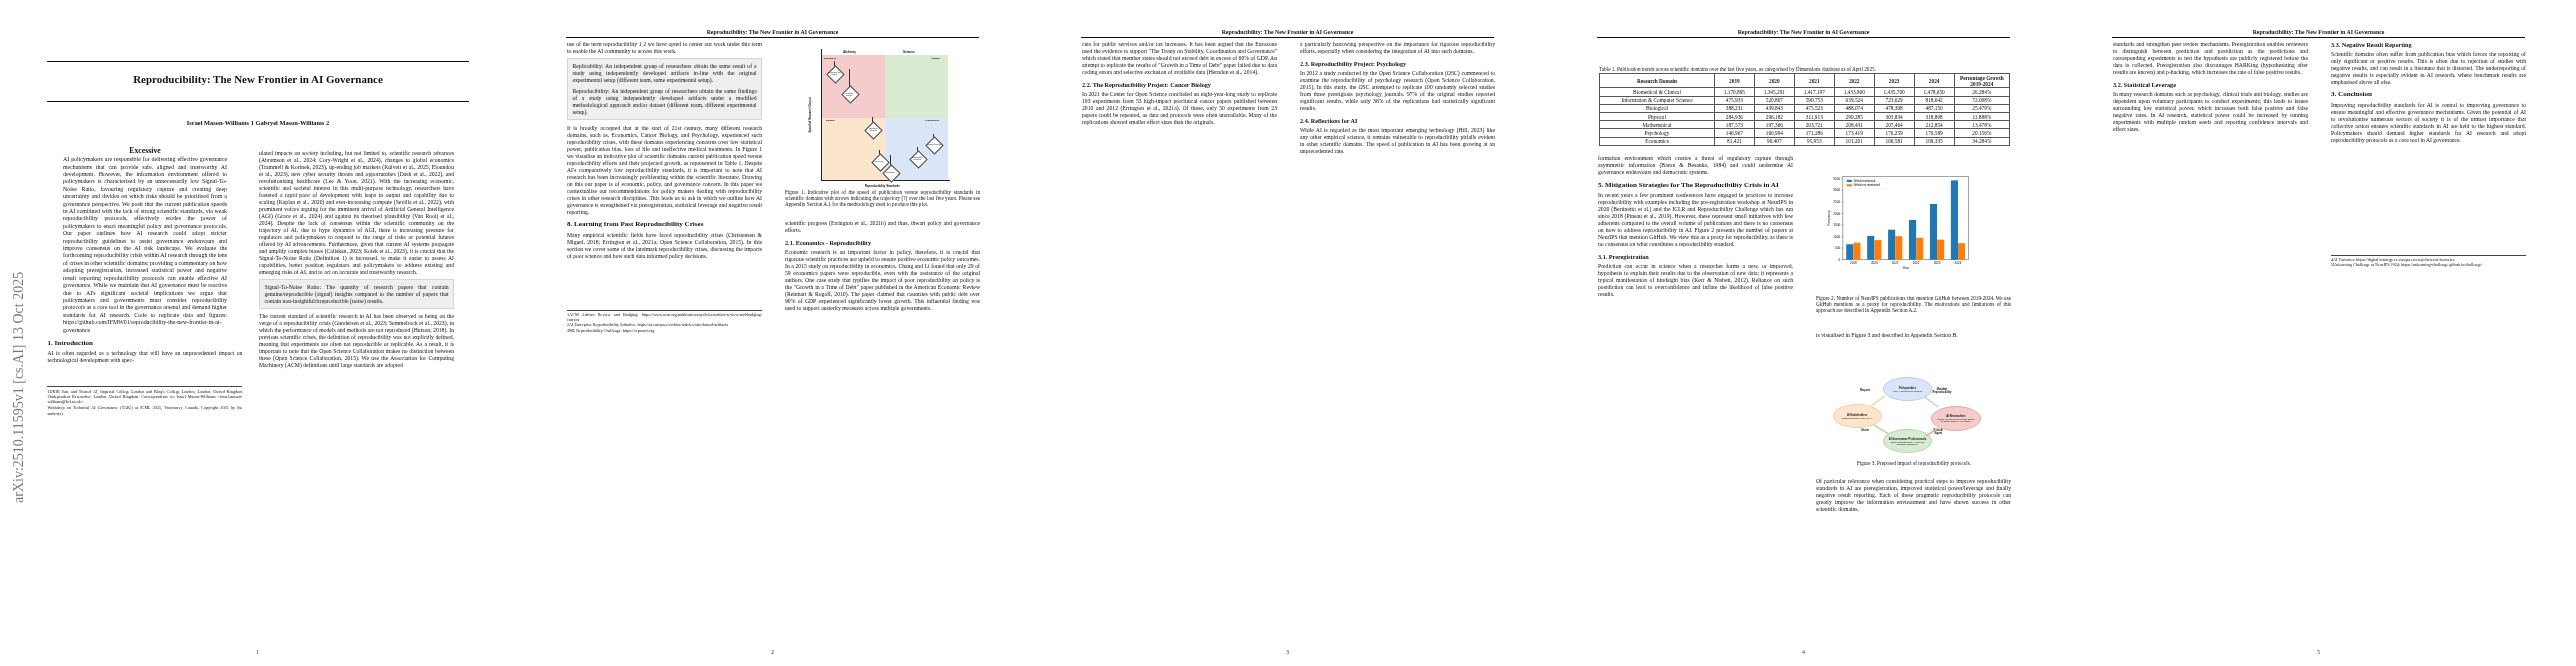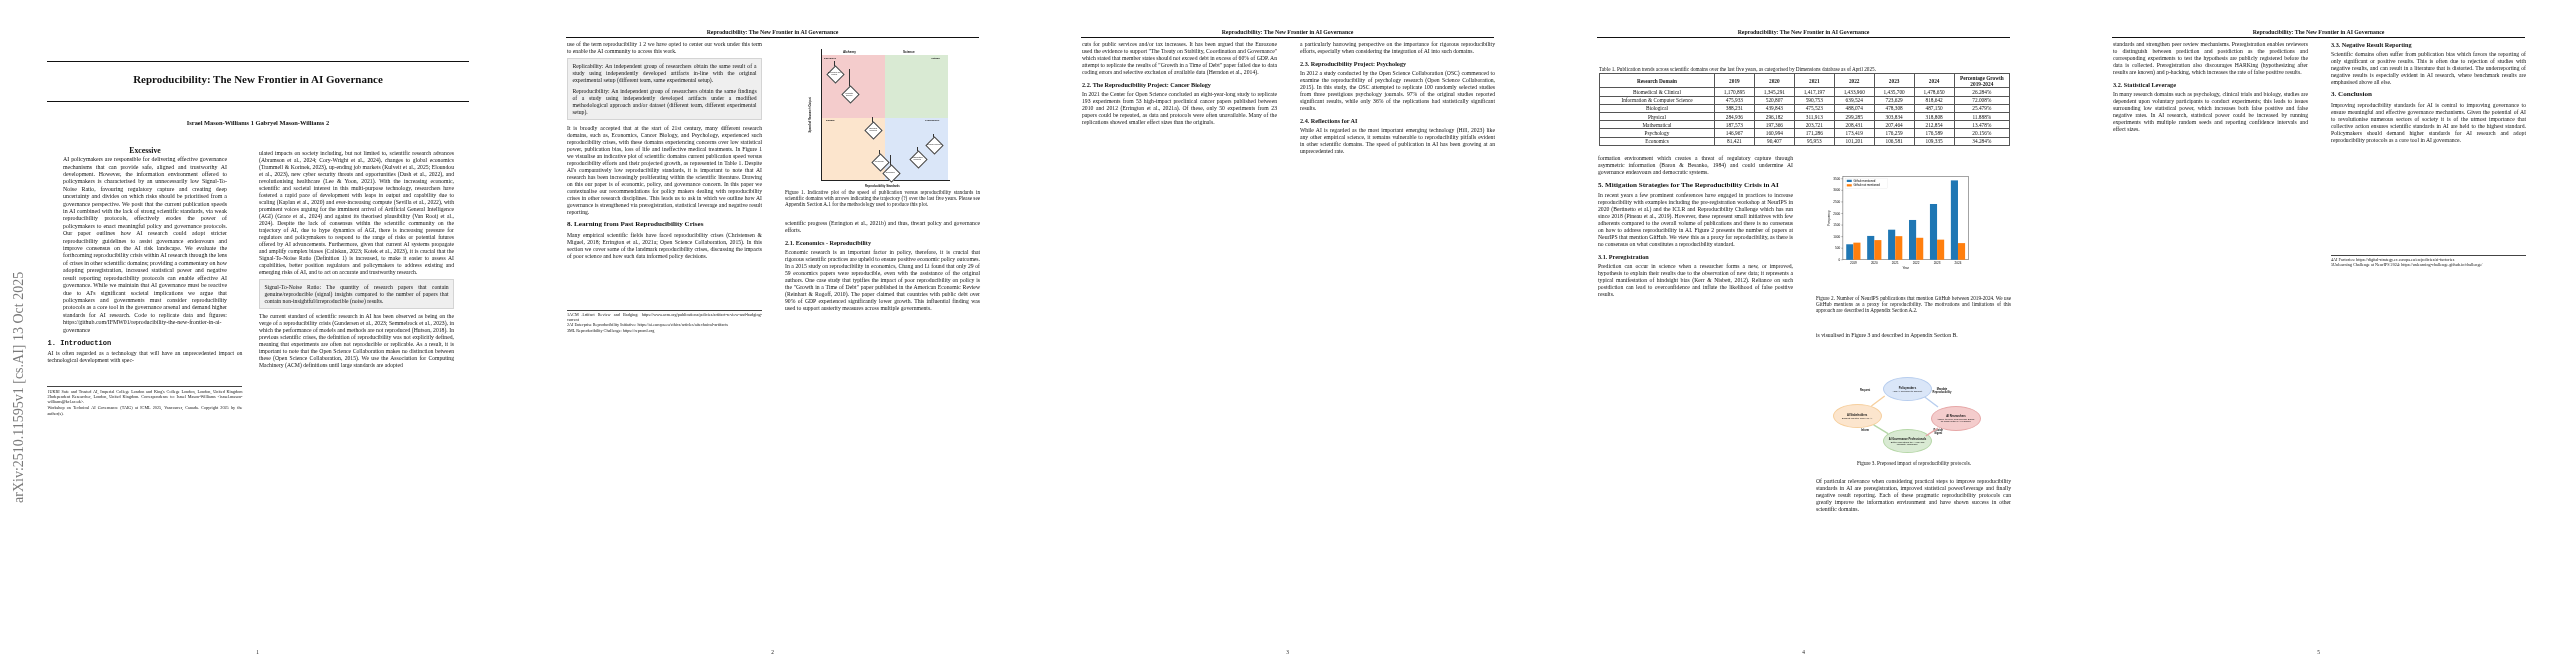--- a/index.html
+++ b/index.html
@@ -33,21 +33,21 @@
 <div class="page" style="left:0;">
   <div class="arxiv">arXiv:2510.11595v1  [cs.AI]  13 Oct 2025</div>
   <div style="position:absolute;top:61px;left:47px;width:422px;border-top:0.8px solid #111;"></div>
   <div style="position:absolute;top:73px;left:47px;width:422px;text-align:center;font-weight:bold;font-size:11px;">Reproducibility: The New Frontier in AI Governance</div>
   <div style="position:absolute;top:101px;left:47px;width:422px;border-top:0.8px solid #111;"></div>
   <div style="position:absolute;top:119px;left:47px;width:422px;text-align:center;font-weight:bold;font-size:6.4px;">Israel Mason-Williams 1   Gabryel Mason-Williams 2</div>
 
   <div class="col" style="left:63px;top:147px;width:164px;">
     <div style="text-align:center;font-weight:bold;font-size:7.8px;margin-bottom:2.2px;">Excessive</div>
     <p style="font-size:5.9px;line-height:7.4px;">AI policymakers are responsible for delivering effective governance mechanisms that can provide safe, aligned and trustworthy AI development. However, the information environment offered to policymakers is characterised by an unnecessarily low Signal-To-Noise Ratio, favouring regulatory capture and creating deep uncertainty and divides on which risks should be prioritised from a governance perspective. We posit that the current publication speeds in AI combined with the lack of strong scientific standards, via weak reproducibility protocols, effectively erodes the power of policymakers to enact meaningful policy and governance protocols. Our paper outlines how AI research could adopt stricter reproducibility guidelines to assist governance endeavours and improve consensus on the AI risk landscape. We evaluate the forthcoming reproducibility crisis within AI research through the lens of crises in other scientific domains; providing a commentary on how adopting preregistration, increased statistical power and negative result reporting reproducibility protocols can enable effective AI governance. While we maintain that AI governance must be reactive due to AI's significant societal implications we argue that policymakers and governments must consider reproducibility protocols as a core tool in the governance arsenal and demand higher standards for AI research. Code to replicate data and figures: https://github.com/IFMW01/reproducibility-the-new-frontier-in-ai-governance</p>
-    <div class="h1" style="margin-left:-15.6px;font-family:Liberation Mono, monospace;">1. Introduction</div>
+    <div class="h1" style="margin-left:-15.6px;">1. Introduction</div>
     <p style="margin-left:-15.6px;width:195px;">AI is often regarded as a technology that will have an unprecedented impact on technological development with spec-</p>
     <div class="foot" style="margin-left:-15.6px;width:195px;margin-top:22px;">
       <div>1UKRI Safe and Trusted AI, Imperial College London and King's College London, London, United Kingdom 2Independent Researcher, London, United Kingdom. Correspondence to: Israel Mason-Williams &lt;israel.mason-williams@kcl.ac.uk&gt;.</div>
       <div style="margin-top:1.7px;">Workshop on Technical AI Governance (TAIG) at ICML 2025, Vancouver, Canada. Copyright 2025 by the author(s).</div>
     </div>
   </div>
 
   <div class="col" style="left:259px;top:150px;">
     <p>ulated impacts on society including, but not limited to, scientific research advances (Abramson et al., 2024; Cory-Wright et al., 2024), changes to global economics (Trammell &amp; Korinek, 2023), up-ending job markets (Kulveit et al., 2025; Eloundou et al., 2023), new cyber security threats and opportunities (Dash et al., 2022), and revolutionising healthcare (Lee &amp; Yoon, 2021). With the increasing economic, scientific and societal interest in this multi-purpose technology, researchers have fostered a rapid pace of development with leaps in output and capability due to scaling (Kaplan et al., 2020) and ever-increasing compute (Sevilla et al., 2022), with prominent voices arguing for the imminent arrival of Artificial General Intelligence (AGI) (Grace et al., 2024) and against its theorised plausibility (Van Rooij et al., 2024). Despite the lack of consensus within the scientific community on the trajectory of AI, due to hype dynamics of AGI, there is increasing pressure for regulators and policymakers to respond to the range of risks or potential futures offered by AI advancements. Furthermore, given that current AI systems propagate and amplify complex biases (Caliskan, 2023; Kotek et al., 2023), it is crucial that the Signal-To-Noise Ratio (Definition 1) is increased, to make it easier to assess AI capabilities, better position regulators and policymakers to address existing and emerging risks of AI, and to act on accurate and trustworthy research.</p>
     <div class="box">Signal-To-Noise Ratio: The quantity of research papers that contain genuine/reproducible (signal) insights compared to the number of papers that contain non-insightful/irreproducible (noise) results.</div>

